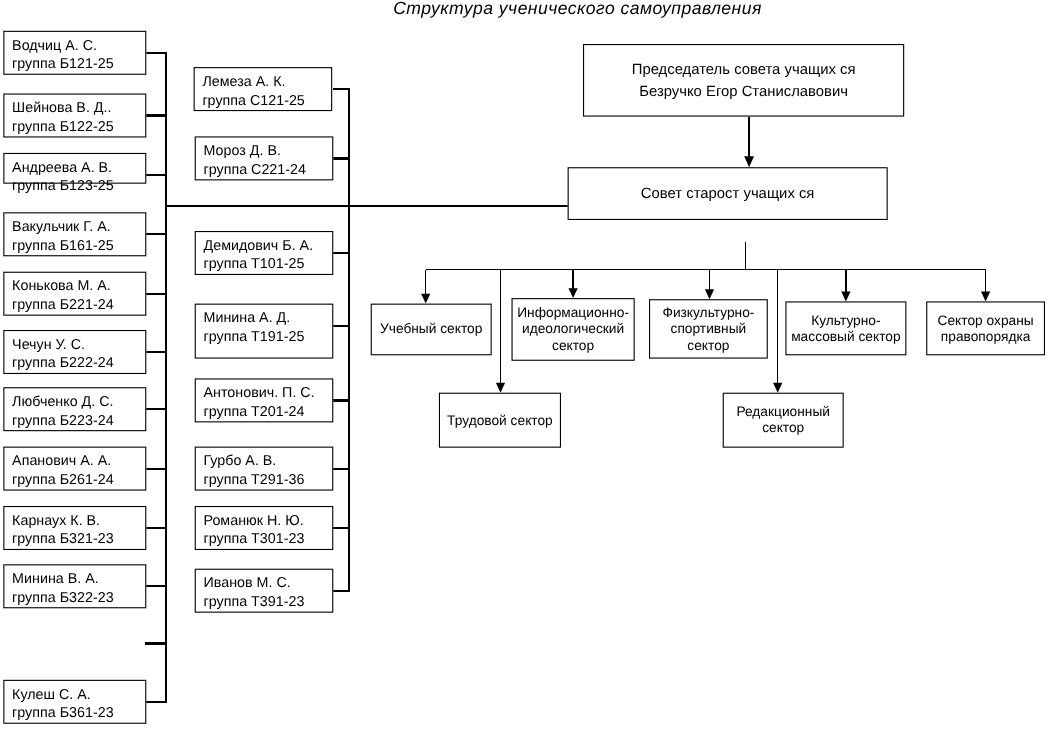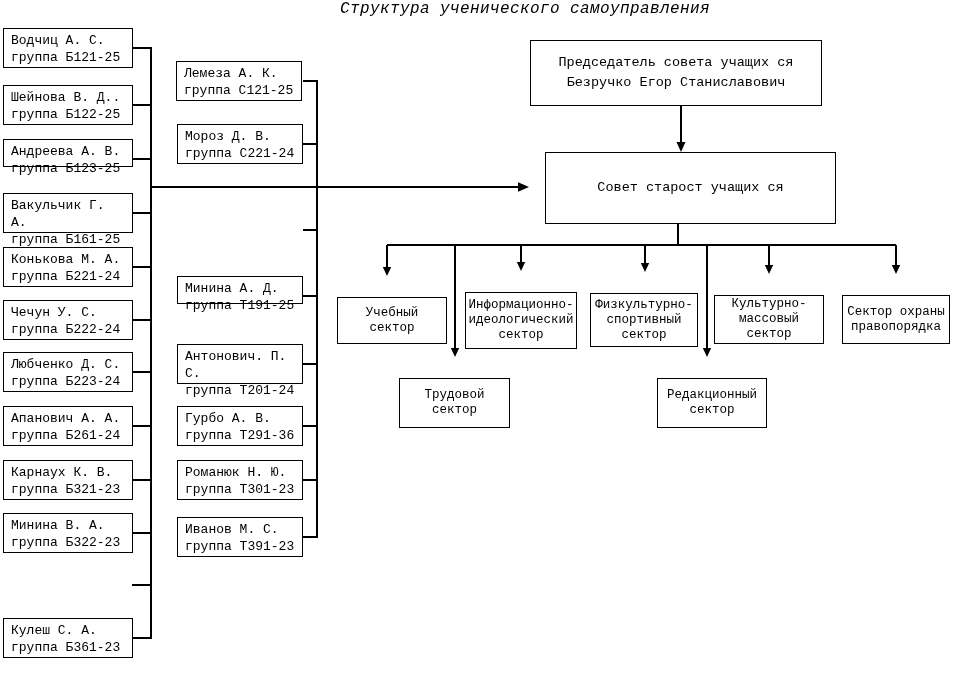--- a/index.html
+++ b/index.html
@@ -1,20 +1,20 @@
 <!DOCTYPE html>
 <html><head>
 <meta charset="utf-8">
 <style>
   html,body{margin:0;padding:0;background:#fff;}
   #canvas{
     position:relative;
     width:958px;height:679px;
     background:#fff;
-    font-family:Liberation Mono, monospace;
+    font-family:Liberation Sans, sans-serif;
     color:#000;
     overflow:hidden;
   }
   #title{
     position:absolute;left:325px;top:0px;width:400px;
     text-align:center;
     font-style:italic;
     font-size:16px;
     letter-spacing:0.4px;
     white-space:nowrap;
@@ -28,21 +28,21 @@
     font-size:13px;
     line-height:17px;
   }
   .person{padding:3px 5px 0 7px;}
   .center{
     display:flex;flex-direction:column;
     justify-content:center;align-items:center;
     text-align:center;
   }
   .main{font-size:13.5px;line-height:20px;}
-  .sector{font-size:12.5px;line-height:15px;padding:2px 4px;margin-top:21px;}
+  .sector{font-size:12.5px;line-height:15px;padding:2px 4px;}
 </style>
 </head>
 <body>
 
 <div id="canvas">
 
   <div id="title">Структура ученического самоуправления</div>
 
   <svg id="wires" width="958" height="679" viewBox="0 0 958 679">
     <g stroke="#000" stroke-width="2" fill="none" shape-rendering="crispEdges">
@@ -149,21 +149,25 @@
   </div>
 
   <div class="box person" style="left:176px;top:61px;width:126px;height:40px">
     <div>Лемеза А. К.</div>
     <div>группа С121-25</div>
   </div>
   <div class="box person" style="left:177px;top:124px;width:126px;height:40px">
     <div>Мороз Д. В.</div>
     <div>группа С221-24</div>
   </div>
-  <div class="box person" style="left:177px;top:276px;width:126px;height:28px">
+  <div class="box person" style="left:177px;top:210px;width:126px;height:40px">
+    <div>Демидович Б. А.</div>
+    <div>группа Т101-25</div>
+  </div>
+  <div class="box person" style="left:177px;top:276px;width:126px;height:50px">
     <div>Минина А. Д.</div>
     <div>группа Т191-25</div>
   </div>
   <div class="box person" style="left:177px;top:344px;width:126px;height:40px">
     <div>Антонович. П. С.</div>
     <div>группа Т201-24</div>
   </div>
   <div class="box person" style="left:177px;top:406px;width:126px;height:40px">
     <div>Гурбо А. В.</div>
     <div>группа Т291-36</div>
@@ -174,21 +178,21 @@
   </div>
   <div class="box person" style="left:177px;top:517px;width:126px;height:40px">
     <div>Иванов М. С.</div>
     <div>группа Т391-23</div>
   </div>
 
   <div class="box center main" style="left:530px;top:40px;width:292px;height:66px">
     <div>Председатель совета учащих ся</div>
     <div>Безручко Егор Станиславович</div>
   </div>
-  <div class="box center main" style="left:545px;top:152px;width:291px;height:72px">
+  <div class="box center main" style="left:516px;top:152px;width:291px;height:48px">
     <div>Совет старост учащих ся</div>
   </div>
 
   <div class="box center sector" style="left:337px;top:276px;width:110px;height:47px">
     <div>Учебный сектор</div>
   </div>
   <div class="box center sector" style="left:465px;top:271px;width:112px;height:57px">
     <div>Информационно-идеологический сектор</div>
   </div>
   <div class="box center sector" style="left:590px;top:272px;width:108px;height:54px">

